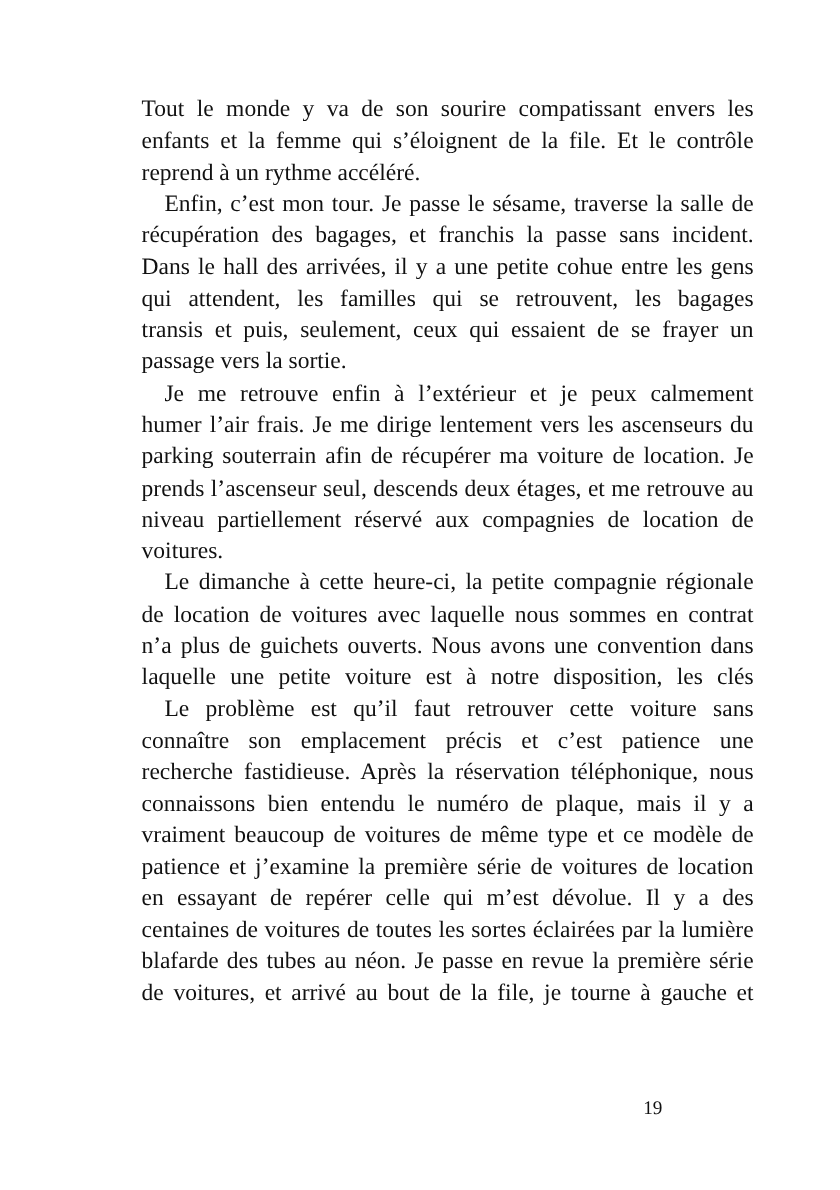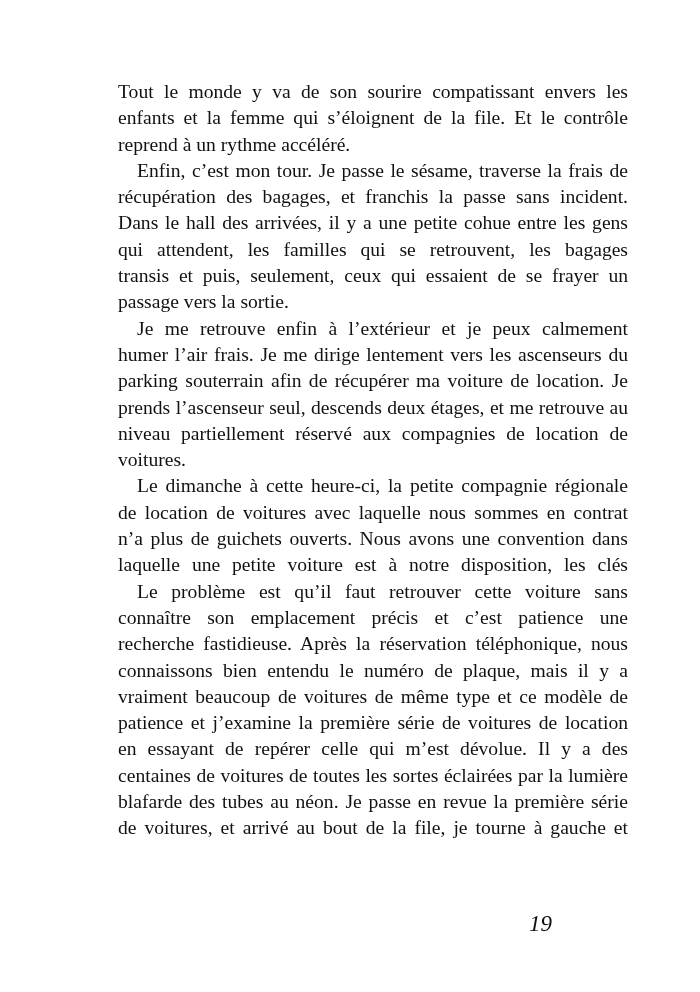--- a/index.html
+++ b/index.html
@@ -43,35 +43,34 @@
       padding-left: 19px;
       width: 491px;
     }
     .line.last {
       text-align-last: left;
     }
     .page-number {
       position: absolute;
       right: 72px;
       top: 913px;
-      font-size: 23px;
+      font-size: 16px;
       line-height: 22px;
       text-align: right;
-      font-style: italic;
     }
   </style>
 </head>
 <body>
 
 <div class="page">
   <div class="text-block" id="text-block">
       <span class="line">Tout le monde y va de son sourire compatissant envers les</span>
       <span class="line">enfants et la femme qui s’éloignent de la file. Et le contrôle</span>
       <span class="line last">reprend à un rythme accéléré.</span>
-      <span class="line indent">Enfin, c’est mon tour. Je passe le sésame, traverse la frais de</span>
+      <span class="line indent">Enfin, c’est mon tour. Je passe le sésame, traverse la salle de</span>
       <span class="line">récupération des bagages, et franchis la passe sans incident.</span>
       <span class="line">Dans le hall des arrivées, il y a une petite cohue entre les gens</span>
       <span class="line">qui attendent, les familles qui se retrouvent, les bagages</span>
       <span class="line">transis et puis, seulement, ceux qui essaient de se frayer un</span>
       <span class="line last">passage vers la sortie.</span>
       <span class="line indent">Je me retrouve enfin à l’extérieur et je peux calmement</span>
       <span class="line">humer l’air frais. Je me dirige lentement vers les ascenseurs du</span>
       <span class="line">parking souterrain afin de récupérer ma voiture de location. Je</span>
       <span class="line">prends l’ascenseur seul, descends deux étages, et me retrouve au</span>
       <span class="line">niveau partiellement réservé aux compagnies de location de</span>

